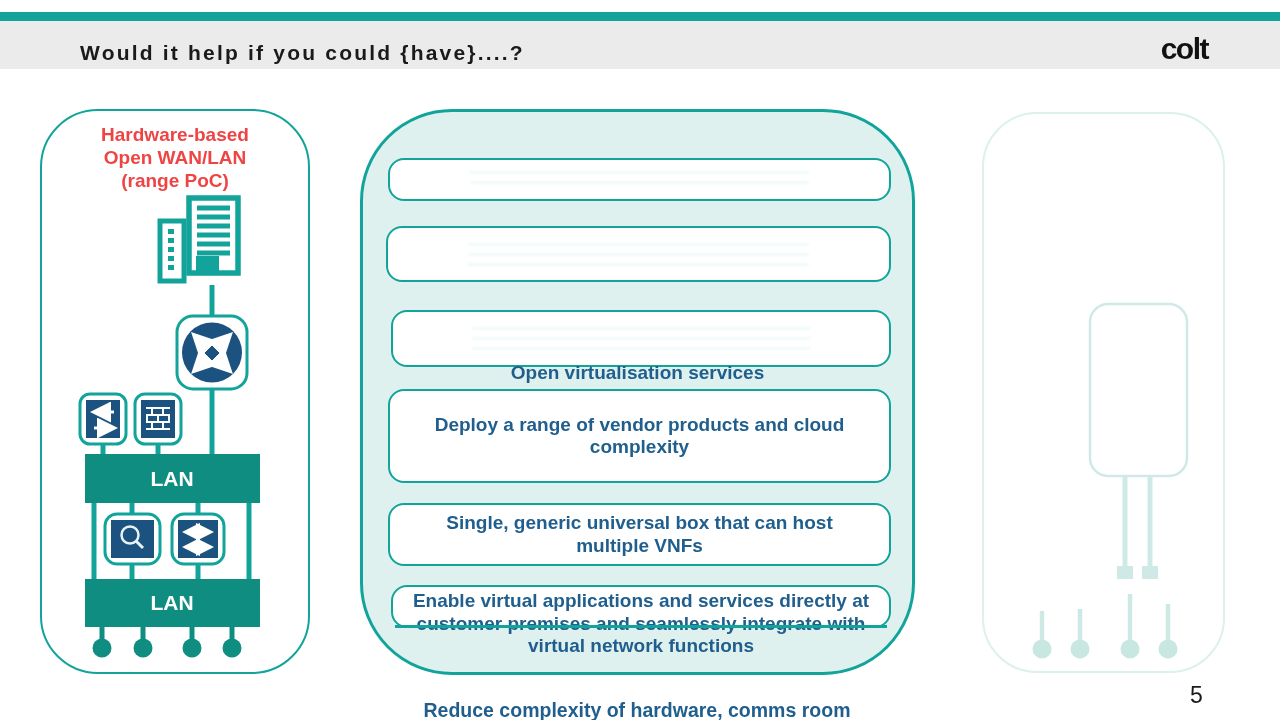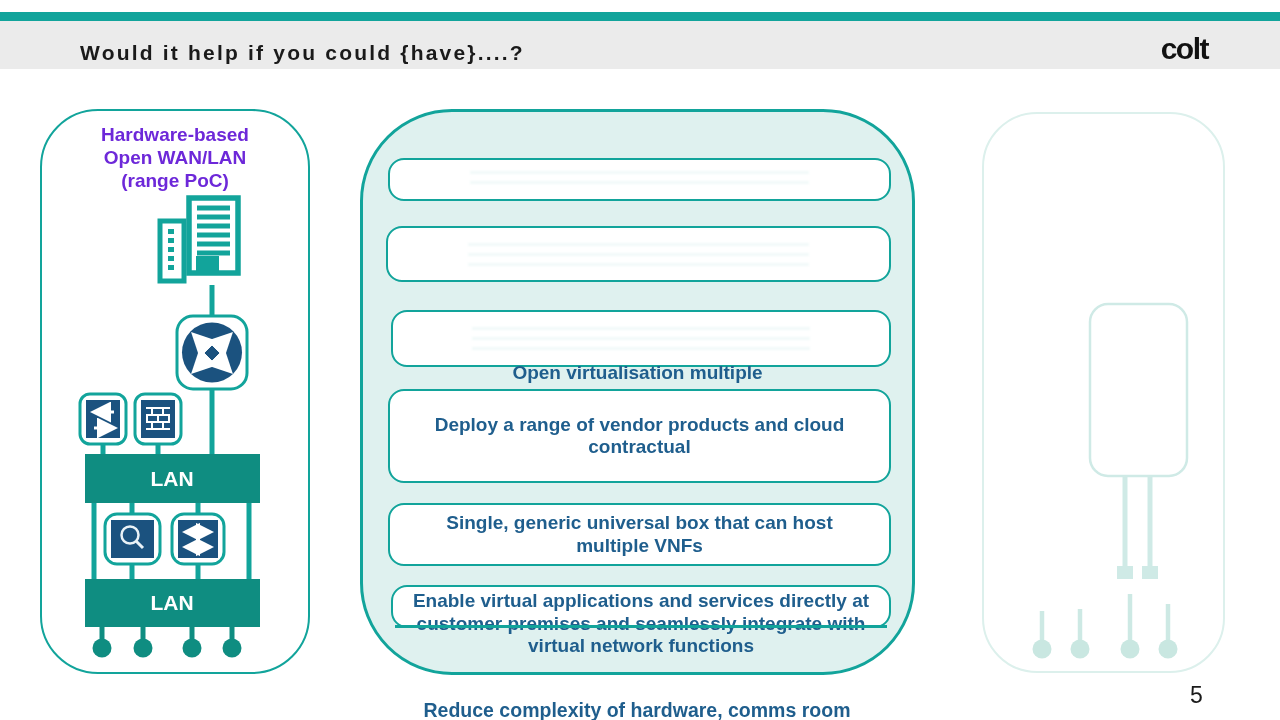--- a/index.html
+++ b/index.html
@@ -19,21 +19,21 @@
     position:absolute;right:72px;top:11px;font-size:30px;font-weight:800;
     letter-spacing:-1.5px;color:#111;
   }
   
   .left-panel{
     position:absolute;left:40px;top:97px;width:270px;height:565px;background:#fff;
     border:2.5px solid #12A49B;border-radius:58px;box-sizing:border-box;
   }
   .left-heading{
     position:absolute;left:0;right:0;top:12px;text-align:center;
-    font-size:19px;font-weight:bold;color:#6d28d9;line-height:23px;
+    font-size:19px;font-weight:bold;color:#ef4444;line-height:23px;
   }
   .left-heading span{display:block;}
   .building-svg{position:absolute;left:110px;top:82px;}
   .network-svg{position:absolute;left:0;top:172px;}
   
   .middle-panel{
     position:absolute;left:360px;top:97px;width:555px;height:566px;box-sizing:border-box;
     background:#DFF1EF;border:3px solid #12A49B;border-radius:92px;
   }
   .mbox{
@@ -226,24 +226,24 @@
     </div>
     <div class="mbox mbox-2">
       <div class="ghost-lines"></div>
       <span class="btxt"></span>
     </div>
     <div class="mbox mbox-3">
       <div class="ghost-lines"></div>
       <span class="btxt"></span>
     </div>
 
-    <div class="floating-label">Open virtualisation multiple</div>
+    <div class="floating-label">Open virtualisation services</div>
 
     <div class="mbox mbox-4">
-      <span class="btxt">Deploy a range of vendor products and cloud contractual</span>
+      <span class="btxt">Deploy a range of vendor products and cloud complexity</span>
     </div>
     <div class="mbox mbox-5">
       <span class="btxt">Single, generic universal box that can host multiple VNFs</span>
     </div>
     <div class="mbox mbox-6">
       <span class="btxt">Enable virtual applications and services directly at customer premises and seamlessly integrate with virtual network functions</span>
     </div>
     <div class="strike-line"></div>
   </section>
 

